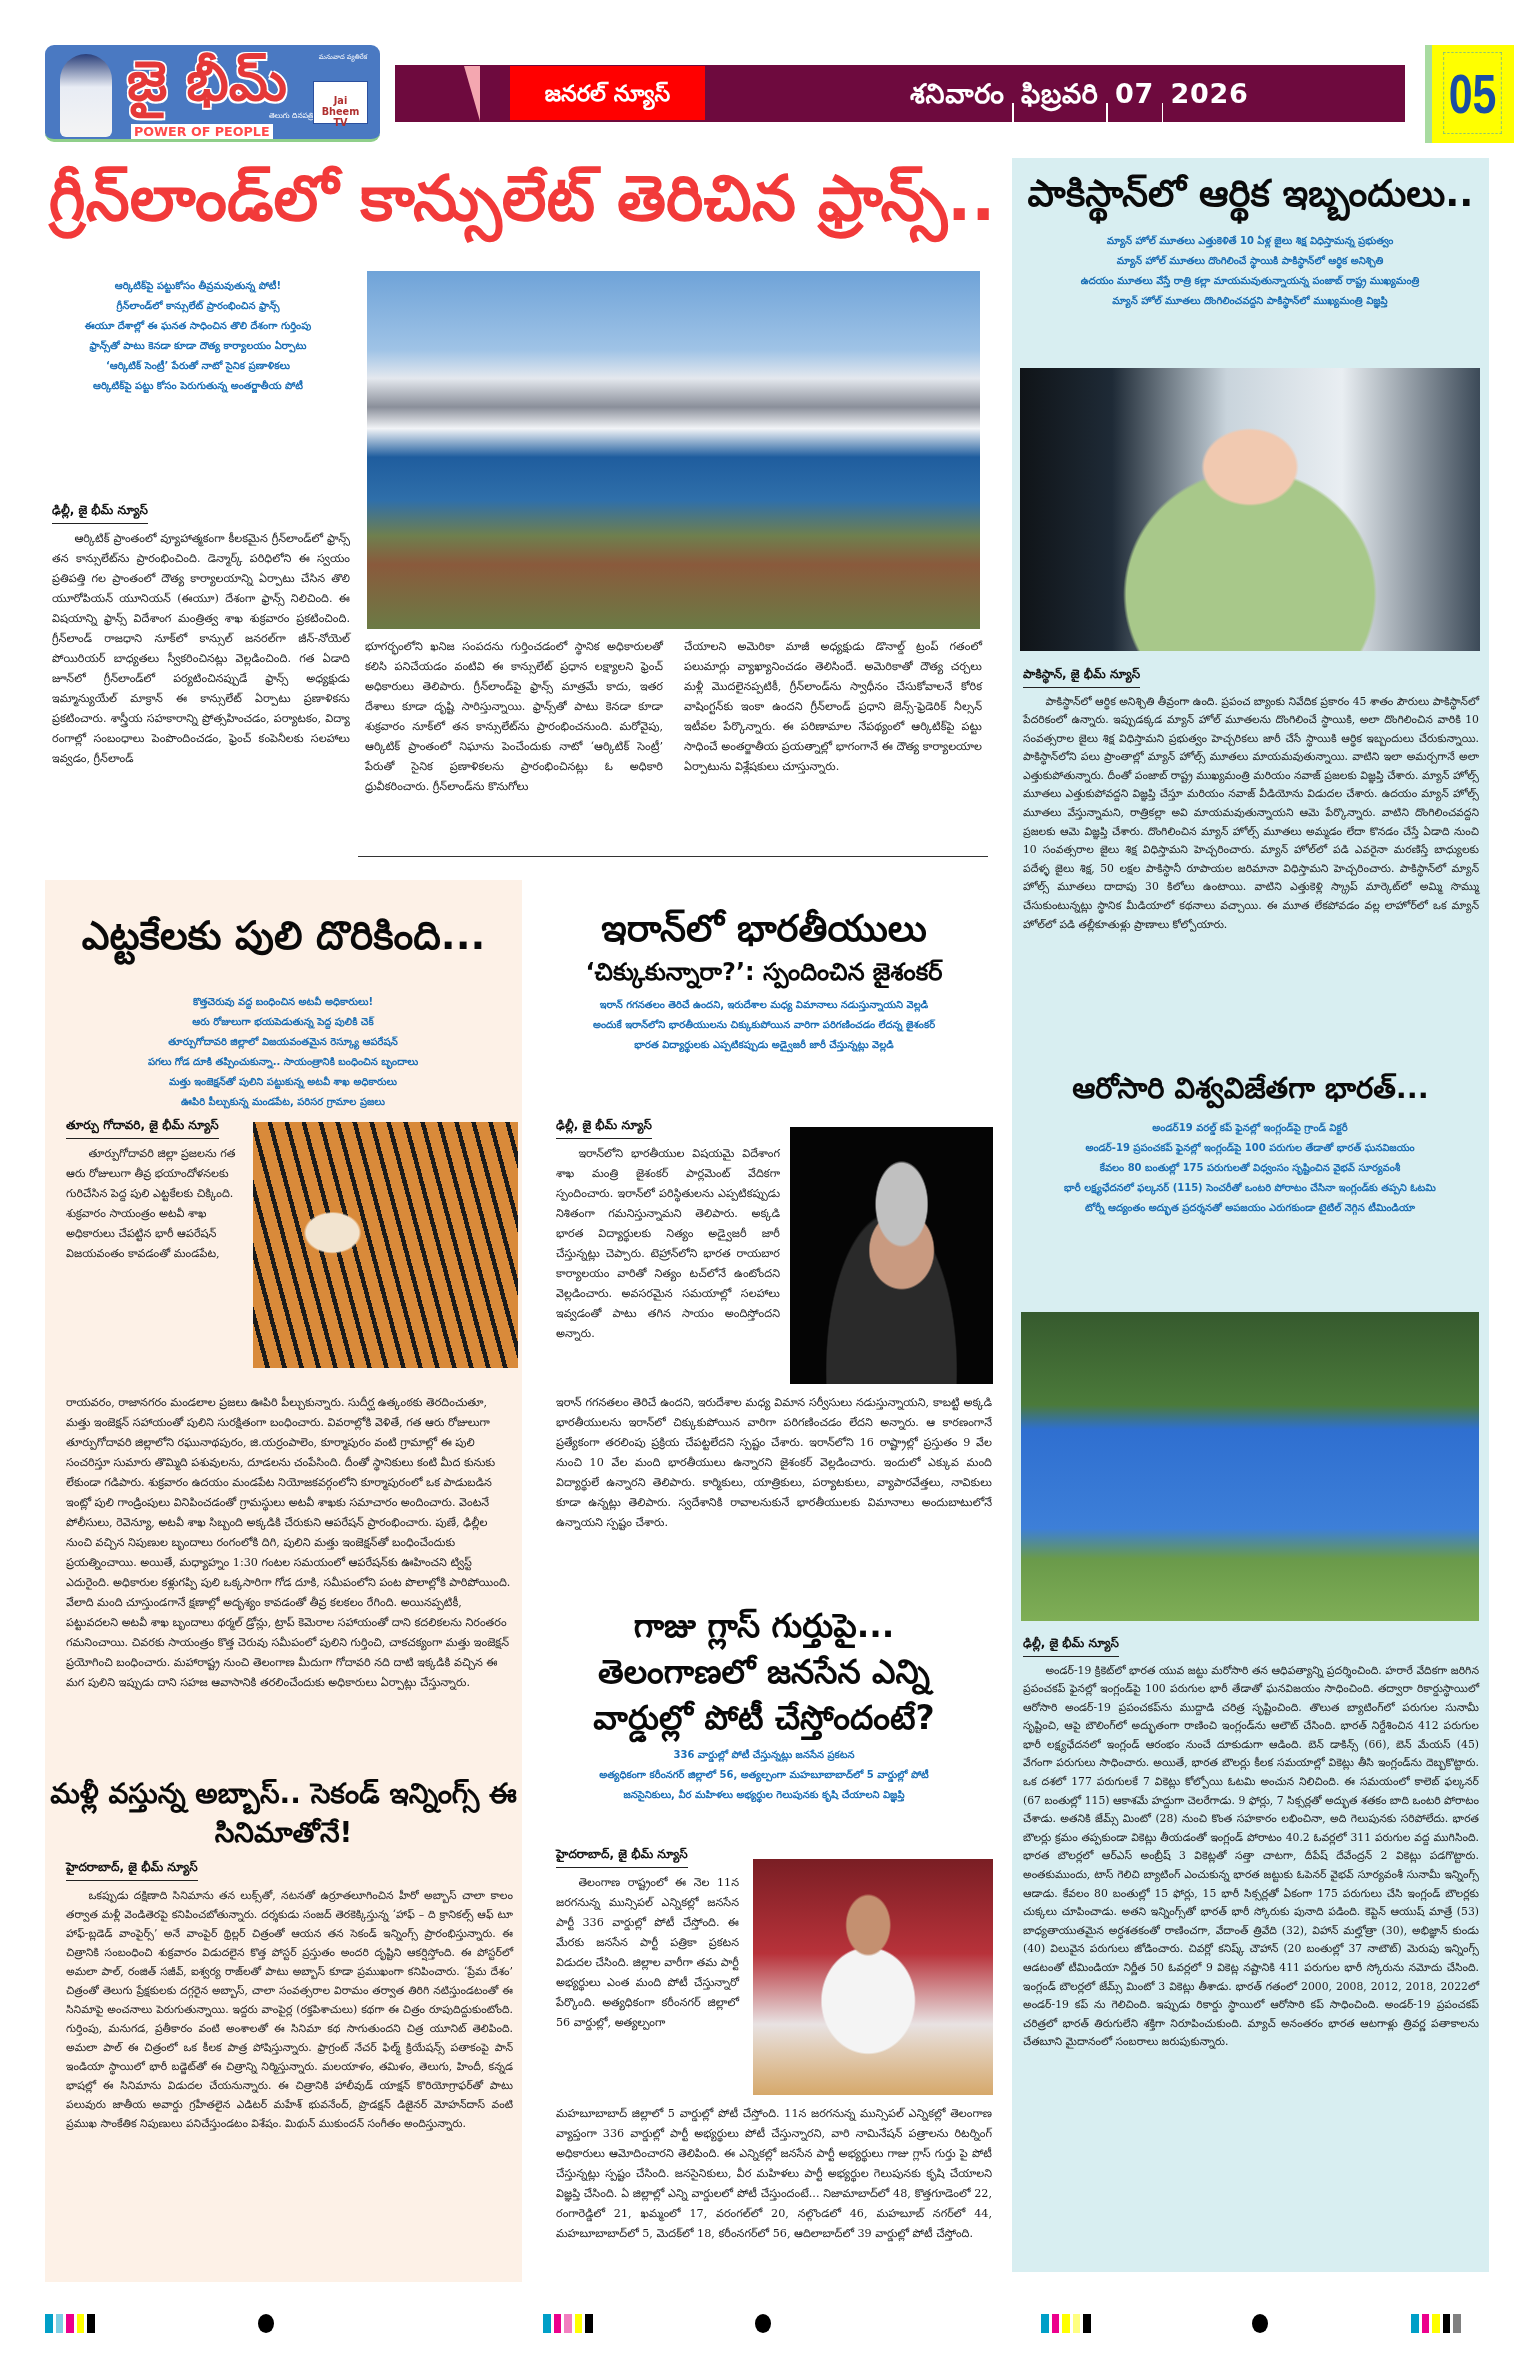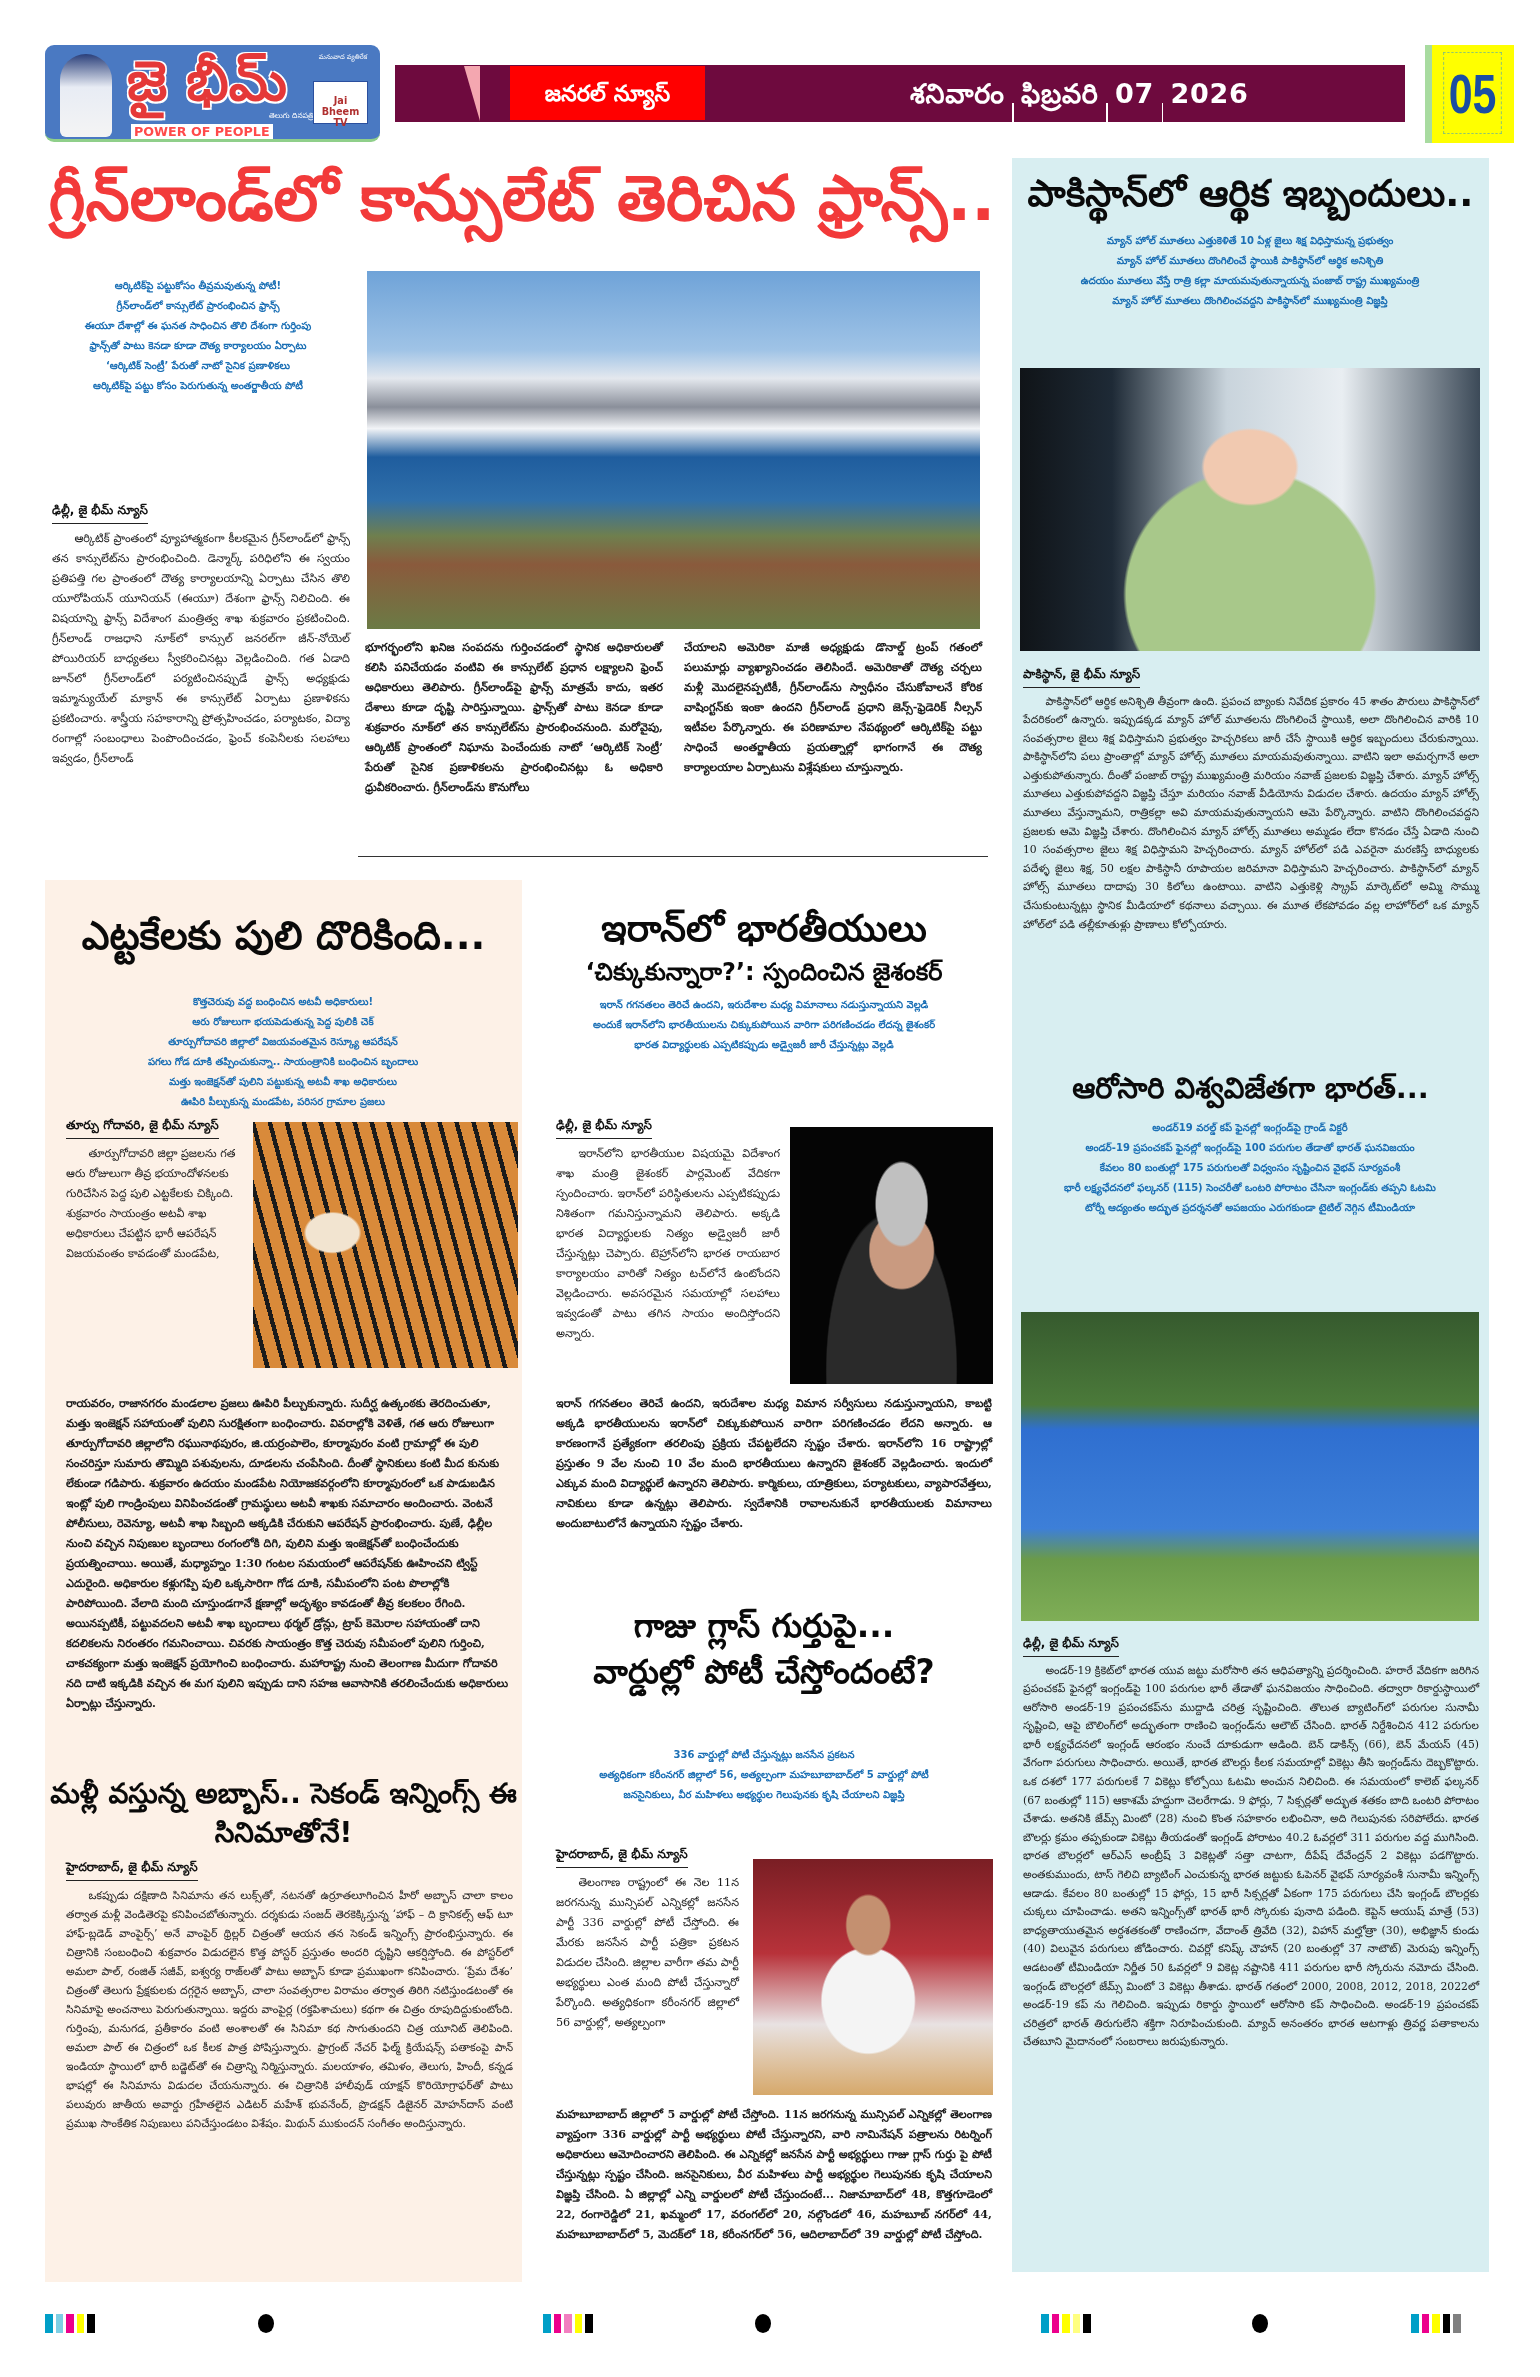--- a/index.html
+++ b/index.html
@@ -21,21 +21,21 @@
   .date-text span.sep { display: inline-block; width: 1.5px; height: 19.4px; background: #fff; margin: 0 7.5px; vertical-align: bottom; }
   .page-num-box { left: 1425px; top: 45px; width: 89px; height: 98px; background: #ffff00; border-left: 7.5px solid #a8dba0; }
   .page-num { left: 1435px; top: 52px; width: 75px; height: 82px; border: 0.7px dashed #7fbf7f; color: #1b4ea3; font-size: 55px; font-weight: bold; text-align: center; line-height: 82px; font-family: "Liberation Sans", sans-serif; transform: scaleX(0.78); }
 
   
   .red-head { color: #f23a3a; font-weight: bold; }
   .black-head { color: #0a0a0a; font-weight: bold; text-align: center; }
   .deck { color: #1a6fb5; font-weight: bold; text-align: center; font-size: 10px; line-height: 20px; }
   .dateline { font-size: 12px; font-weight: bold; border-bottom: 1.5px solid #222; display: inline-block; padding-bottom: 3px; margin-bottom: 4.5px; }
   .body-text { font-family: "DejaVu Serif", serif; font-size: 11.2px; line-height: 20px; text-align: justify; text-indent: 22.4px; color: #1a1a1a; }
-  .body-text.noindent { text-indent: 0; font-weight: bold; }
+  .body-text.noindent { text-indent: 0; }
   .panel-peach { background: #fdf1e7; }
   .panel-blue { background: #d8eef1; }
 
   
   .img-greenland { background: linear-gradient(180deg,#6fa3d8 0%,#9fc3e6 22%,#e4e8ee 30%,#8a8f9a 38%,#f2f4f7 44%,#1f5d9e 52%,#2f6faa 64%,#6f7f4e 74%,#8a5a3c 82%,#6b7b45 100%); }
   .img-woman { background: radial-gradient(ellipse at 50% 35%, #f1c9b0 0 14%, transparent 15%), radial-gradient(ellipse at 50% 80%, #a8c88a 0 38%, transparent 39%), linear-gradient(90deg,#101418 0%,#1e2a36 20%,#c9d4dc 45%,#e9eef2 70%,#3c4a58 100%); }
   .img-tiger { background: radial-gradient(ellipse at 30% 45%, #f2e4d0 0 10%, transparent 11%), repeating-linear-gradient(75deg,#d98a3a 0 12px,#1a1a1a 12px 16.4px), linear-gradient(#4b5a3e,#8d8a7e); }
   .img-jaishankar { background: radial-gradient(ellipse at 55% 30%, #c0c0c0 0 16%, transparent 17%), radial-gradient(ellipse at 55% 48%, #c99a80 0 20%, transparent 21%), radial-gradient(ellipse at 50% 95%, #2a2a2a 0 45%, transparent 46%), #050505; }
   .img-cricket { background: linear-gradient(180deg,#365a2e 0%,#4b7a3a 30%,#2f6fd0 38%,#3d7fd8 70%,#6a9a4a 80%,#7fae56 100%); }
   .img-pawan { background: radial-gradient(ellipse at 48% 28%, #c49070 0 12%, transparent 13%), radial-gradient(ellipse at 48% 60%, #f4f4f4 0 26%, transparent 27%), linear-gradient(180deg,#7a1e24 0%,#b8323a 40%,#e8e2e2 70%,#d6a86a 100%); }
@@ -156,20 +156,21 @@
   <div class="dateline">ఢిల్లీ, జై భీమ్ న్యూస్</div>
   <div class="body-text">ఇరాన్‌లోని భారతీయుల విషయమై విదేశాంగ శాఖ మంత్రి జైశంకర్ పార్లమెంట్ వేదికగా స్పందించారు. ఇరాన్‌లో పరిస్థితులను ఎప్పటికప్పుడు నిశితంగా గమనిస్తున్నామని తెలిపారు. అక్కడి భారత విద్యార్థులకు నిత్యం అడ్వైజరీ జారీ చేస్తున్నట్లు చెప్పారు. టెహ్రాన్‌లోని భారత రాయబార కార్యాలయం వారితో నిత్యం టచ్‌లోనే ఉంటోందని వెల్లడించారు. అవసరమైన సమయాల్లో సలహాలు ఇవ్వడంతో పాటు తగిన సాయం అందిస్తోందని అన్నారు.</div>
 </div>
 <div class="abs img-jaishankar" style="left:790px;top:1127px;width:203px;height:257px;" title="jaishankar-photo"></div>
 <div class="abs" style="left:556px;top:1393px;width:436px;">
   <div class="body-text noindent">ఇరాన్ గగనతలం తెరిచే ఉందని, ఇరుదేశాల మధ్య విమాన సర్వీసులు నడుస్తున్నాయని, కాబట్టి అక్కడి భారతీయులను ఇరాన్‌లో చిక్కుకుపోయిన వారిగా పరిగణించడం లేదని అన్నారు. ఆ కారణంగానే ప్రత్యేకంగా తరలింపు ప్రక్రియ చేపట్టలేదని స్పష్టం చేశారు. ఇరాన్‌లోని 16 రాష్ట్రాల్లో ప్రస్తుతం 9 వేల నుంచి 10 వేల మంది భారతీయులు ఉన్నారని జైశంకర్ వెల్లడించారు. ఇందులో ఎక్కువ మంది విద్యార్థులే ఉన్నారని తెలిపారు. కార్మికులు, యాత్రికులు, పర్యాటకులు, వ్యాపారవేత్తలు, నావికులు కూడా ఉన్నట్లు తెలిపారు. స్వదేశానికి రావాలనుకునే భారతీయులకు విమానాలు అందుబాటులోనే ఉన్నాయని స్పష్టం చేశారు.</div>
 </div>
 
 <div class="abs black-head" style="left:529px;top:1603px;width:470px;font-size:33px;line-height:46px;">
   <div>గాజు గ్లాస్ గుర్తుపై...</div>
+  <div>తెలంగాణలో జనసేన ఎన్ని</div>
   <div>వార్డుల్లో పోటీ చేస్తోందంటే?</div>
 </div>
 <div class="abs" style="left:544px;top:1745px;width:440px;">
   <div class="deck">336 వార్డుల్లో పోటీ చేస్తున్నట్లు జనసేన ప్రకటన</div>
   <div class="deck">అత్యధికంగా కరీంనగర్ జిల్లాలో 56, అత్యల్పంగా మహబూబాబాద్‌లో 5 వార్డుల్లో పోటీ</div>
   <div class="deck">జనసైనికులు, వీర మహిళలు అభ్యర్థుల గెలుపునకు కృషి చేయాలని విజ్ఞప్తి</div>
 </div>
 <div class="abs" style="left:556px;top:1847px;width:183px;">
   <div class="dateline">హైదరాబాద్, జై భీమ్ న్యూస్</div>
   <div class="body-text">తెలంగాణ రాష్ట్రంలో ఈ నెల 11న జరగనున్న మున్సిపల్ ఎన్నికల్లో జనసేన పార్టీ 336 వార్డుల్లో పోటీ చేస్తోంది. ఈ మేరకు జనసేన పార్టీ పత్రికా ప్రకటన విడుదల చేసింది. జిల్లాల వారీగా తమ పార్టీ అభ్యర్థులు ఎంత మంది పోటీ చేస్తున్నారో పేర్కొంది. అత్యధికంగా కరీంనగర్ జిల్లాలో 56 వార్డుల్లో, అత్యల్పంగా</div>

